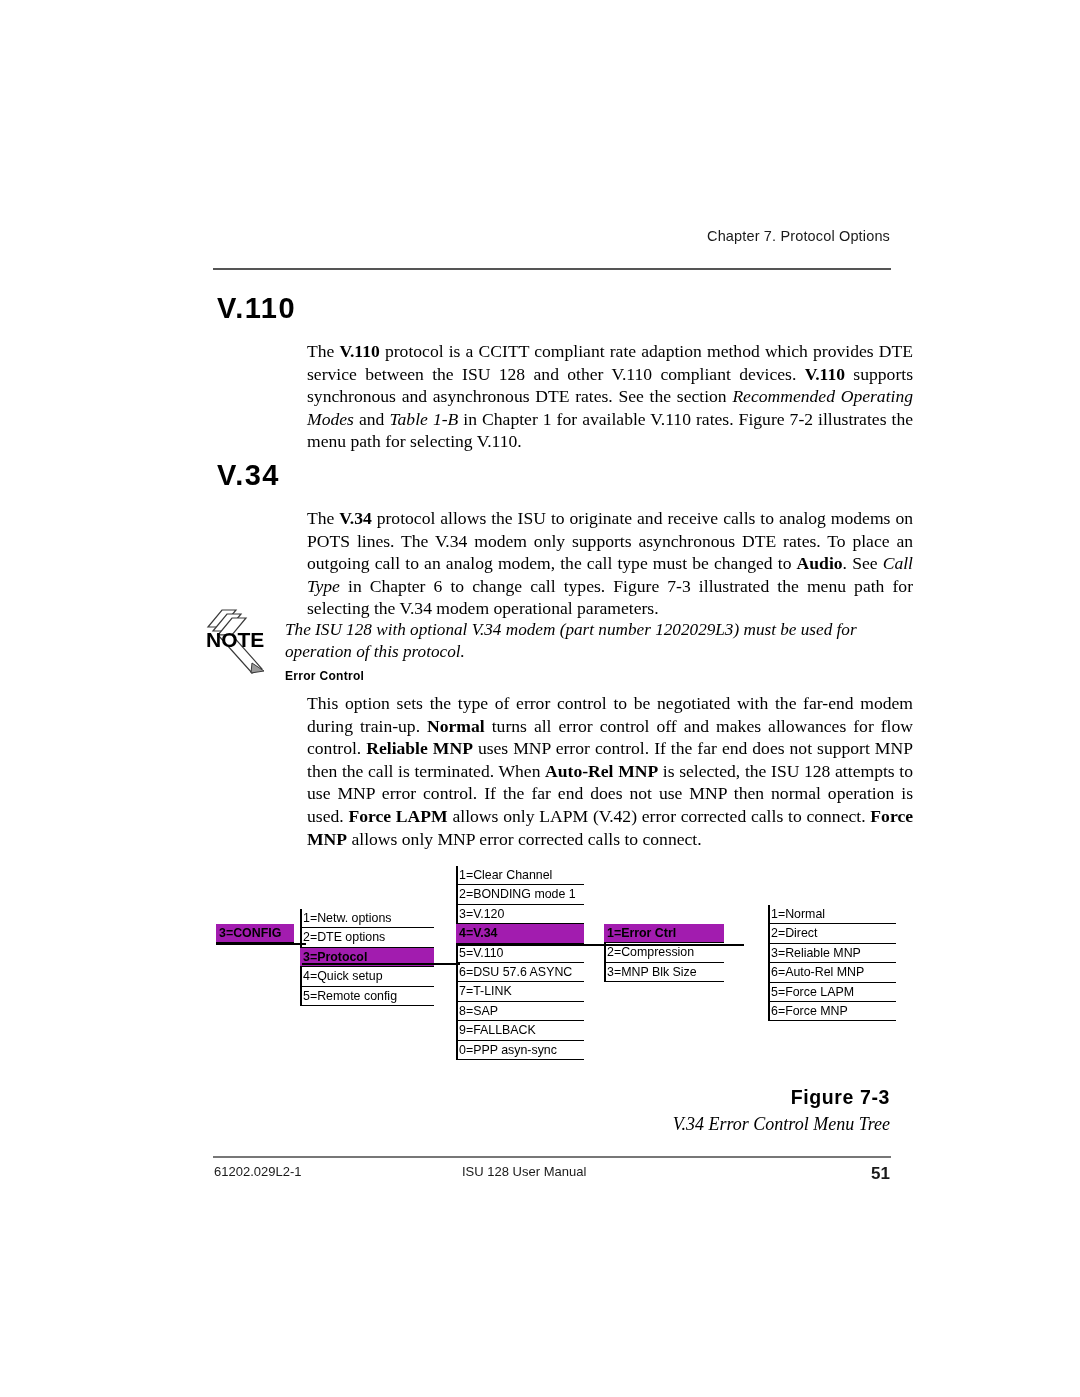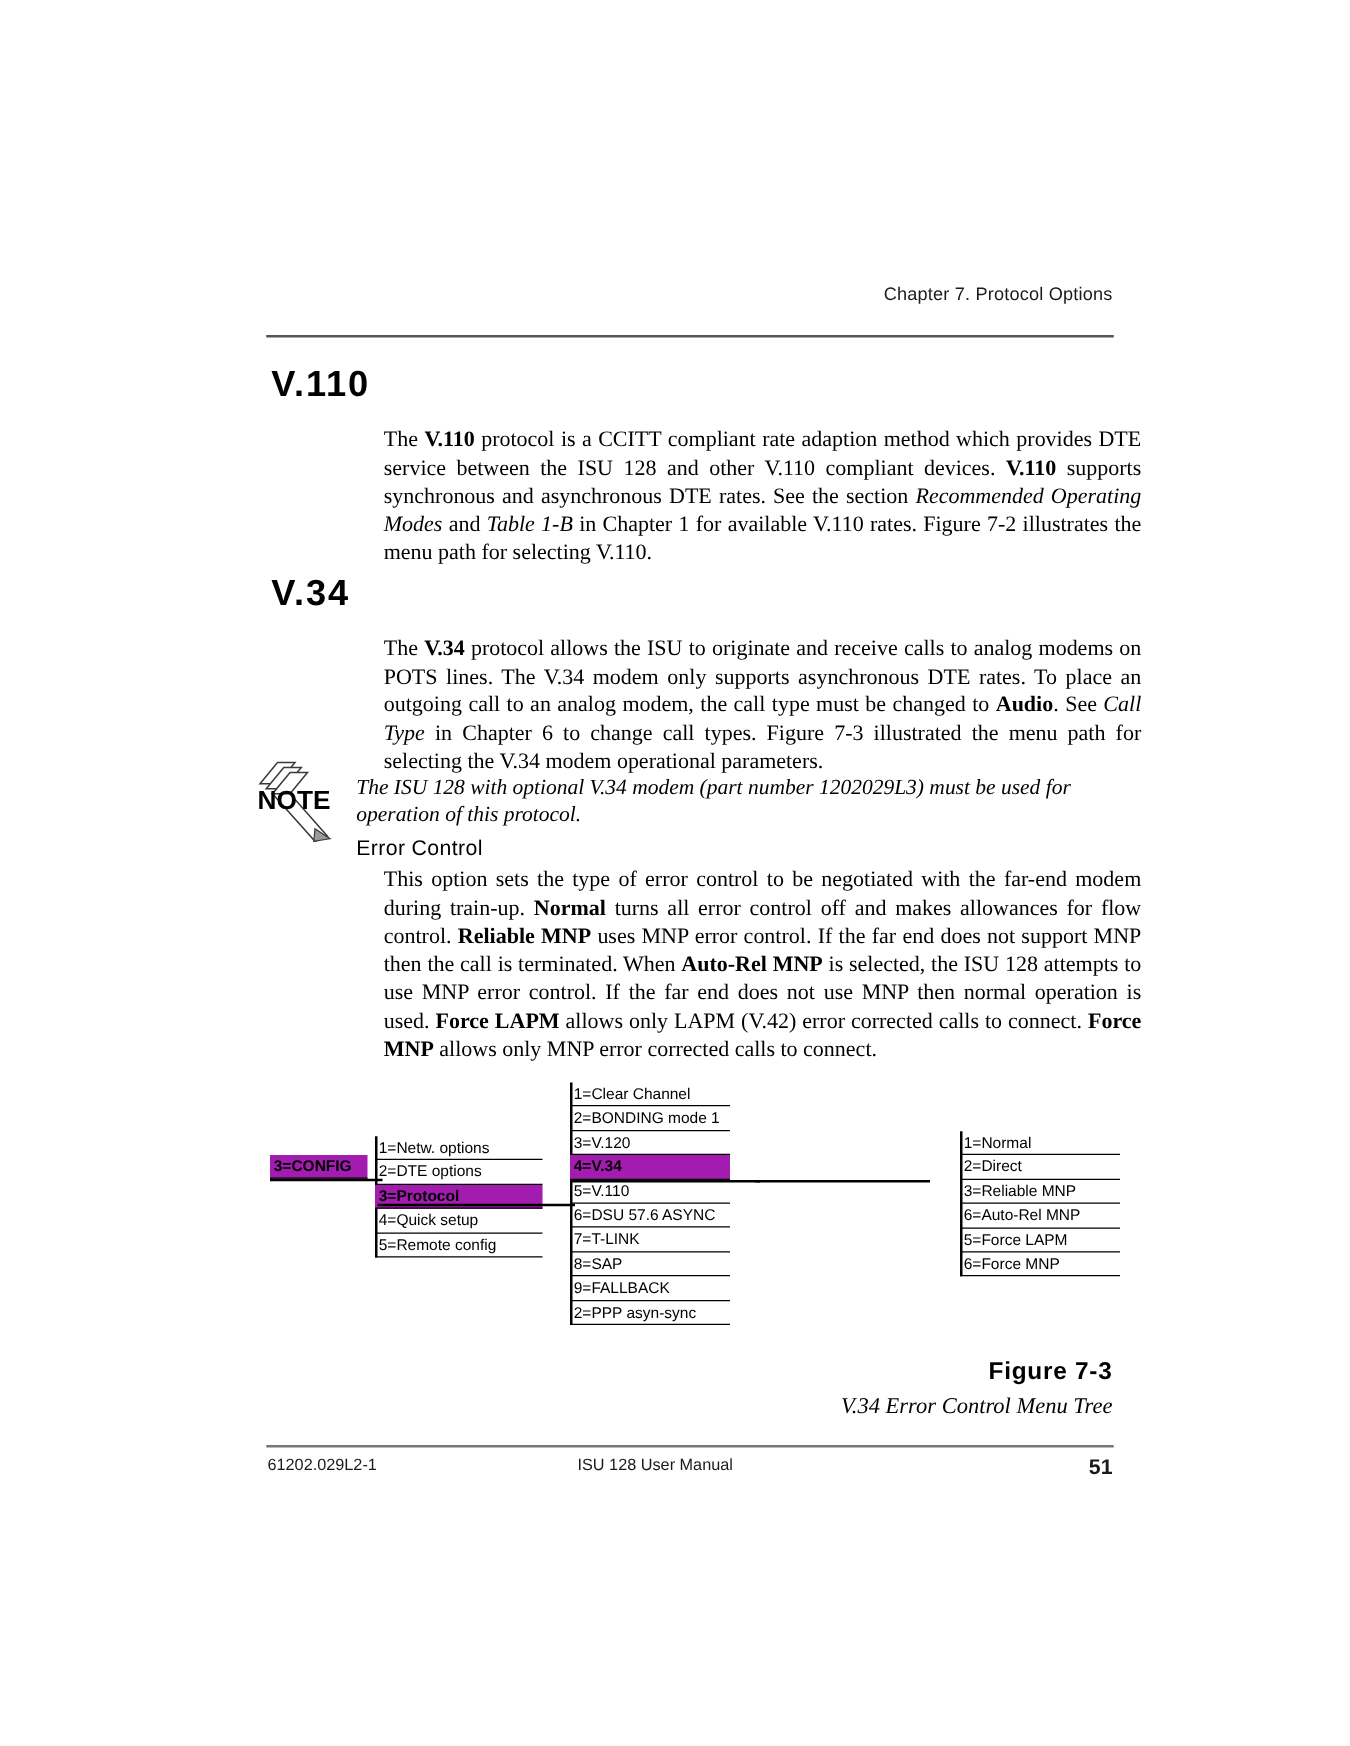--- a/index.html
+++ b/index.html
@@ -54,22 +54,22 @@
     color: #000;
     white-space: nowrap;
   }
   #h-v110 { top: 292px; }
   #h-v34  { top: 459px; }
 
   .h3 {
     position: absolute;
     left: 285px;
     font-family: "Liberation Sans", sans-serif;
-    font-weight: normal;
-    font-size: 17px;
+    font-weight: bold;
+    font-size: 12px;
     letter-spacing: 0.3px;
     color: #000;
   }
   #h-errorcontrol { top: 669px; }
 
   
   .para {
     position: absolute;
     left: 285px;
     width: 606px;
@@ -254,23 +254,29 @@
         <div class="vbar" style="height: 194px;"></div>
         <div class="mrow"><span>1=Clear Channel</span></div>
         <div class="mrow"><span>2=BONDING mode 1</span></div>
         <div class="mrow"><span>3=V.120</span></div>
         <div class="mrow hl"><span>4=V.34</span></div>
         <div class="mrow"><span>5=V.110</span></div>
         <div class="mrow"><span>6=DSU 57.6 ASYNC</span></div>
         <div class="mrow"><span>7=T-LINK</span></div>
         <div class="mrow"><span>8=SAP</span></div>
         <div class="mrow"><span>9=FALLBACK</span></div>
-        <div class="mrow"><span>2=PPP asyn-sync</span></div>
-      </div>
-
+        <div class="mrow"><span>0=PPP asyn-sync</span></div>
+      </div>
+
+    <div class="col" id="col-3" style="left:388px; top:58px; width:120px;">
+        <div class="vbar" style="height: 58.2px;"></div>
+        <div class="mrow hl"><span>1=Error Ctrl</span></div>
+        <div class="mrow"><span>2=Compression</span></div>
+        <div class="mrow"><span>3=MNP Blk Size</span></div>
+      </div>
 
     <div class="col" id="col-4" style="left:552px; top:39px; width:128px;">
         <div class="vbar" style="height: 116.4px;"></div>
         <div class="mrow"><span>1=Normal</span></div>
         <div class="mrow"><span>2=Direct</span></div>
         <div class="mrow"><span>3=Reliable MNP</span></div>
         <div class="mrow"><span>6=Auto-Rel MNP</span></div>
         <div class="mrow"><span>5=Force LAPM</span></div>
         <div class="mrow"><span>6=Force MNP</span></div>
       </div>

